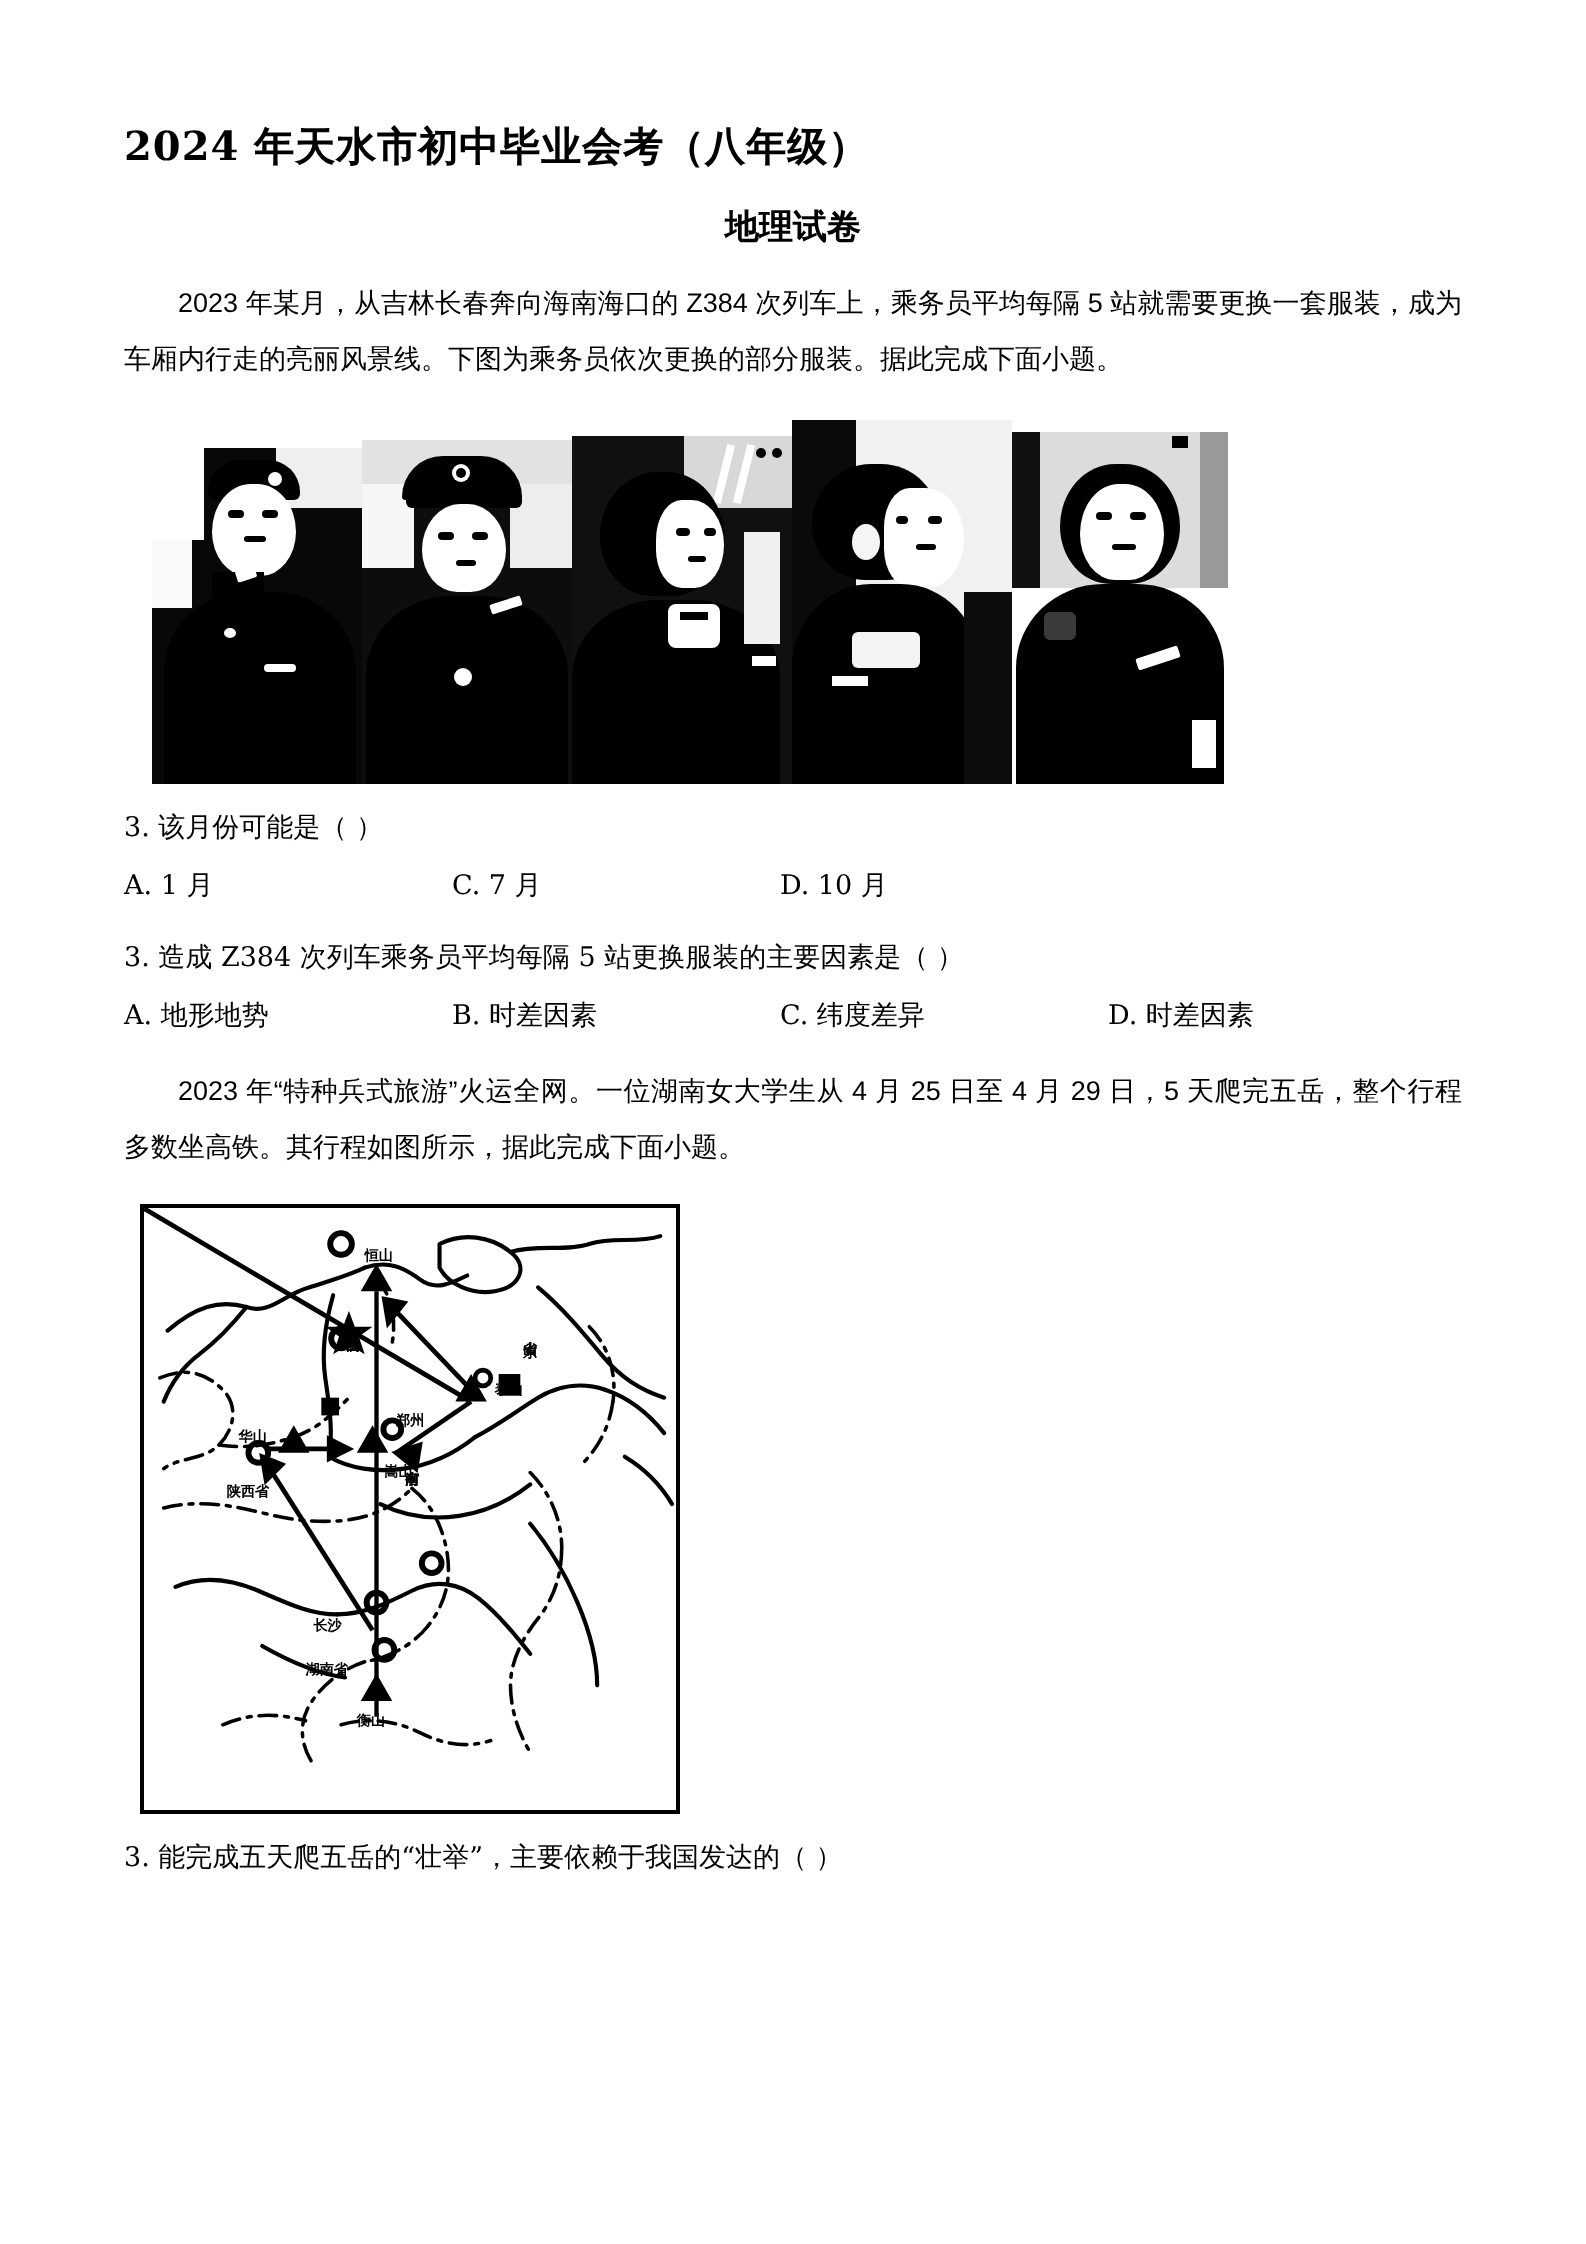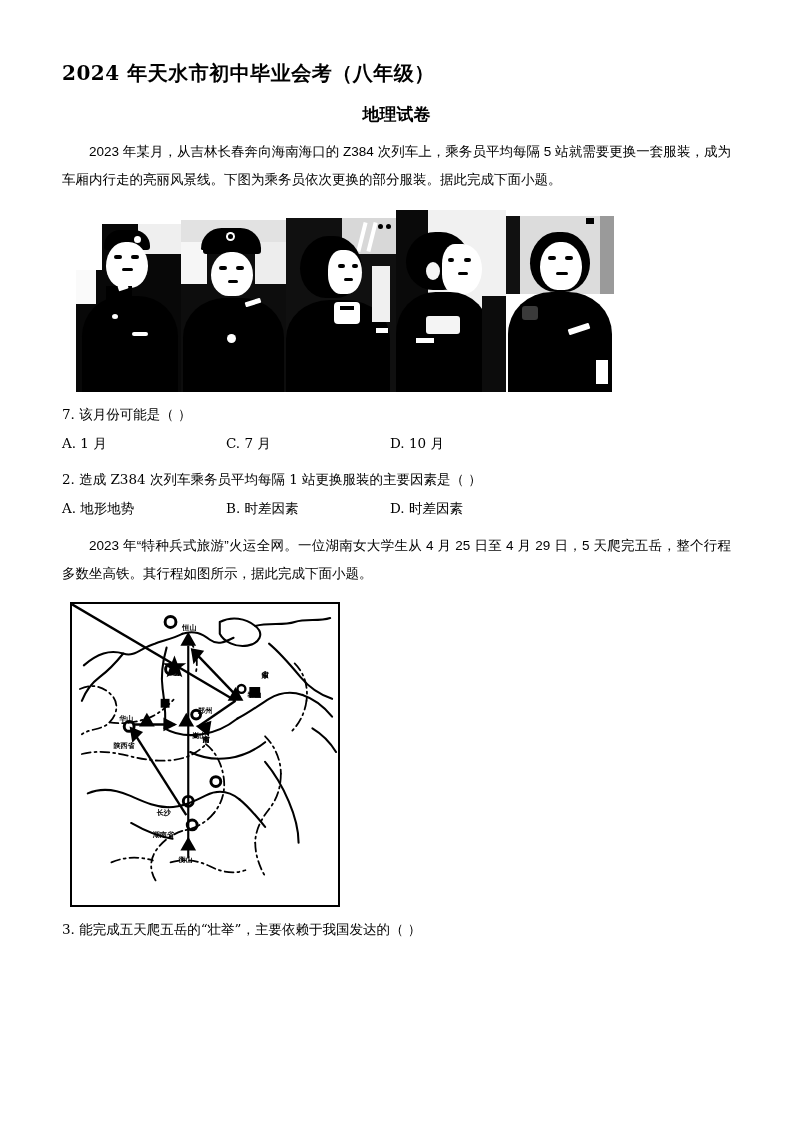--- a/index.html
+++ b/index.html
@@ -257,31 +257,32 @@
         <div class="bgblock" style="left:50px;top:62px;width:12px;height:3px;background:#000;border-radius:2px;"></div>
         <div class="shoulder" style="left:2px;width:104px;height:100px;"></div>
         <div class="bgblock" style="left:16px;top:96px;width:16px;height:14px;background:#3a3a3a;border-radius:3px;"></div>
         <div class="tie" style="left:62px;top:116px;width:22px;height:6px;"></div>
         <div class="bgblock" style="left:90px;top:150px;width:12px;height:24px;background:#ffffff;"></div>
       </div>
 
     </div>
   </div>
 
-  <div class="question">7. 该月份可能是（    ）</div>
+  <div class="question">3. 该月份可能是（    ）</div>
   <div class="options">
     <div class="opt">A. 1 月</div>
     <div class="opt">C. 7 月</div>
     <div class="opt">D. 10 月</div>
   </div>
 
-  <div class="question">2. 造成 Z384 次列车乘务员平均每隔 1 站更换服装的主要因素是（    ）</div>
+  <div class="question">3. 造成 Z384 次列车乘务员平均每隔 5 站更换服装的主要因素是（    ）</div>
   <div class="options">
     <div class="opt">A. 地形地势</div>
     <div class="opt">B. 时差因素</div>
+    <div class="opt">C. 纬度差异</div>
     <div class="opt">D. 时差因素</div>
   </div>
 
   <div class="passage">2023 年“特种兵式旅游”火运全网。一位湖南女大学生从 4 月 25 日至 4 月 29 日，5 天爬完五岳，整个行程多数坐高铁。其行程如图所示，据此完成下面小题。</div>
 
   <div class="figure-map">
     <svg viewBox="0 0 270 305" xmlns="http://www.w3.org/2000/svg">
       <rect x="0" y="0" width="270" height="305" fill="#ffffff"></rect>
 
       <g fill="none" stroke="#000" stroke-width="2.1" stroke-linecap="round" stroke-linejoin="round">

